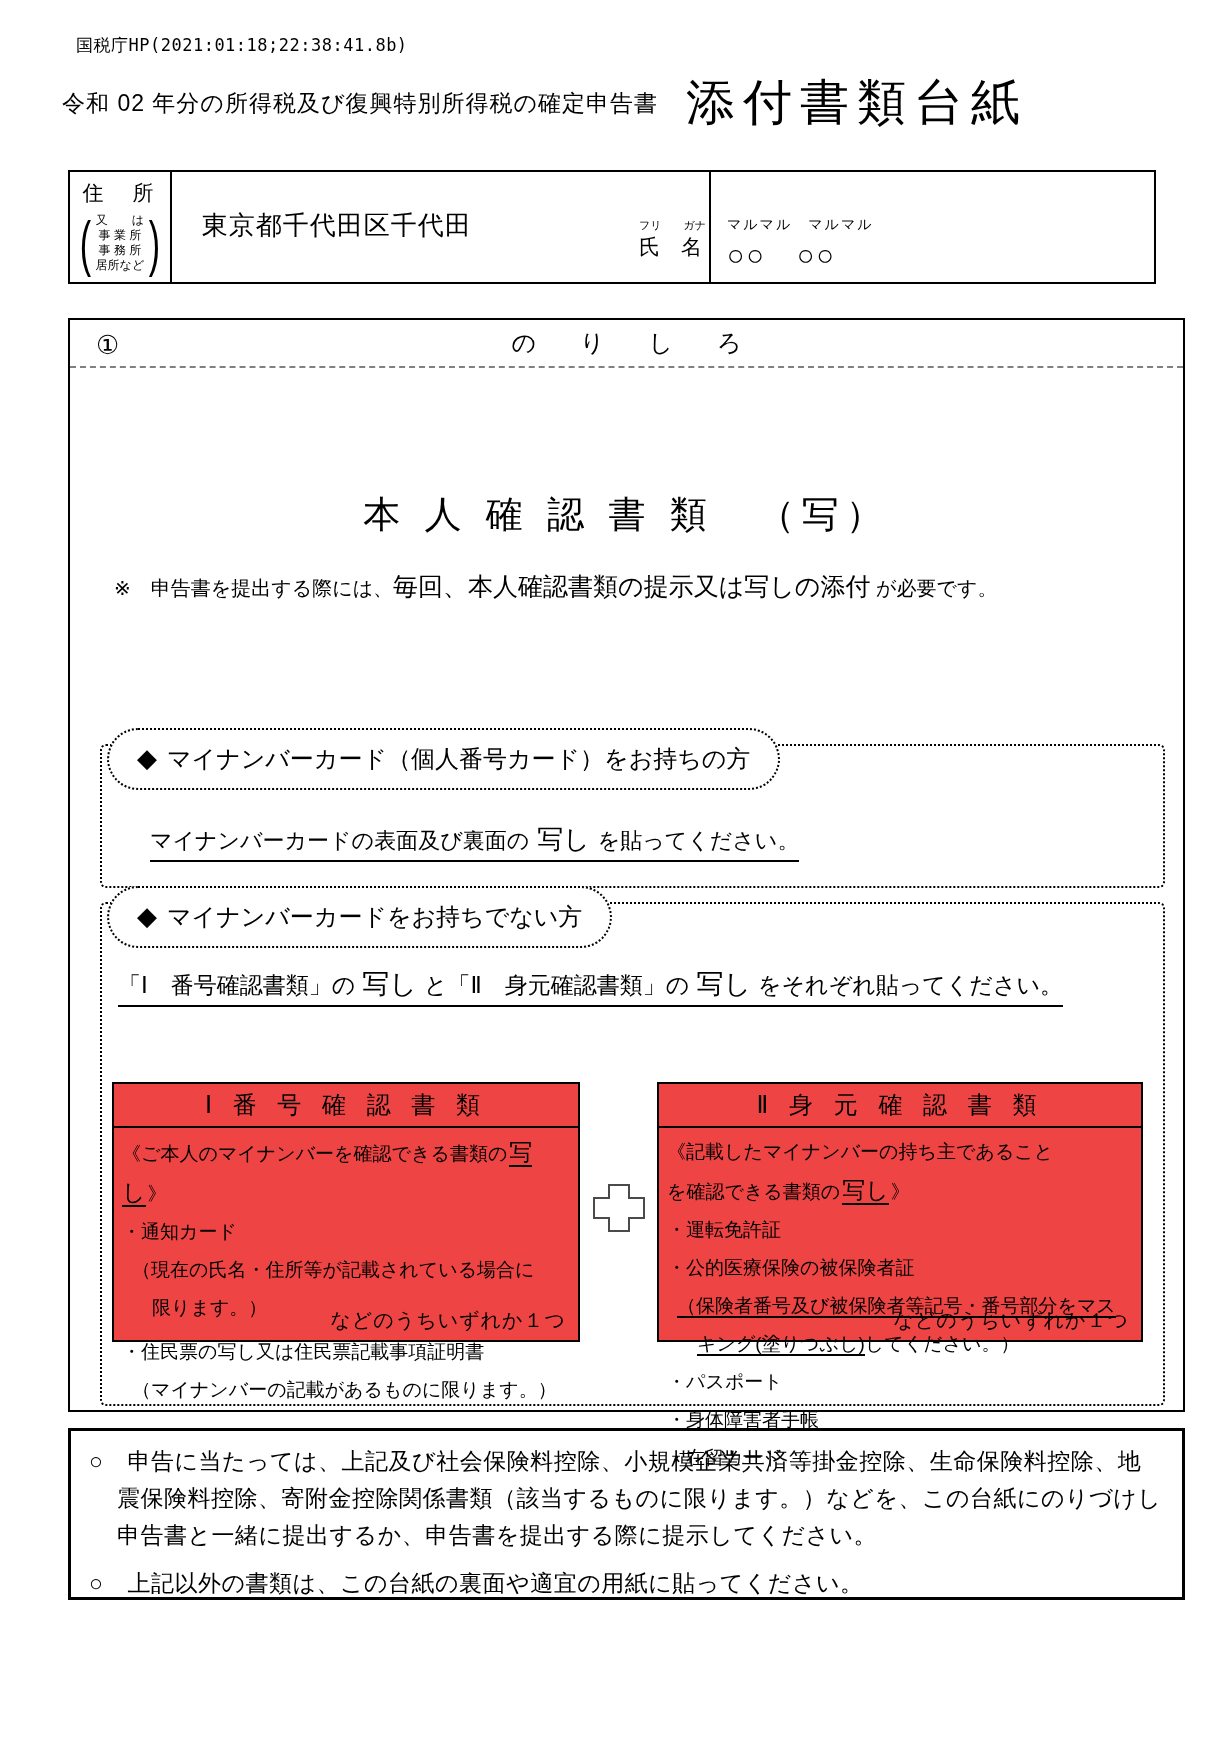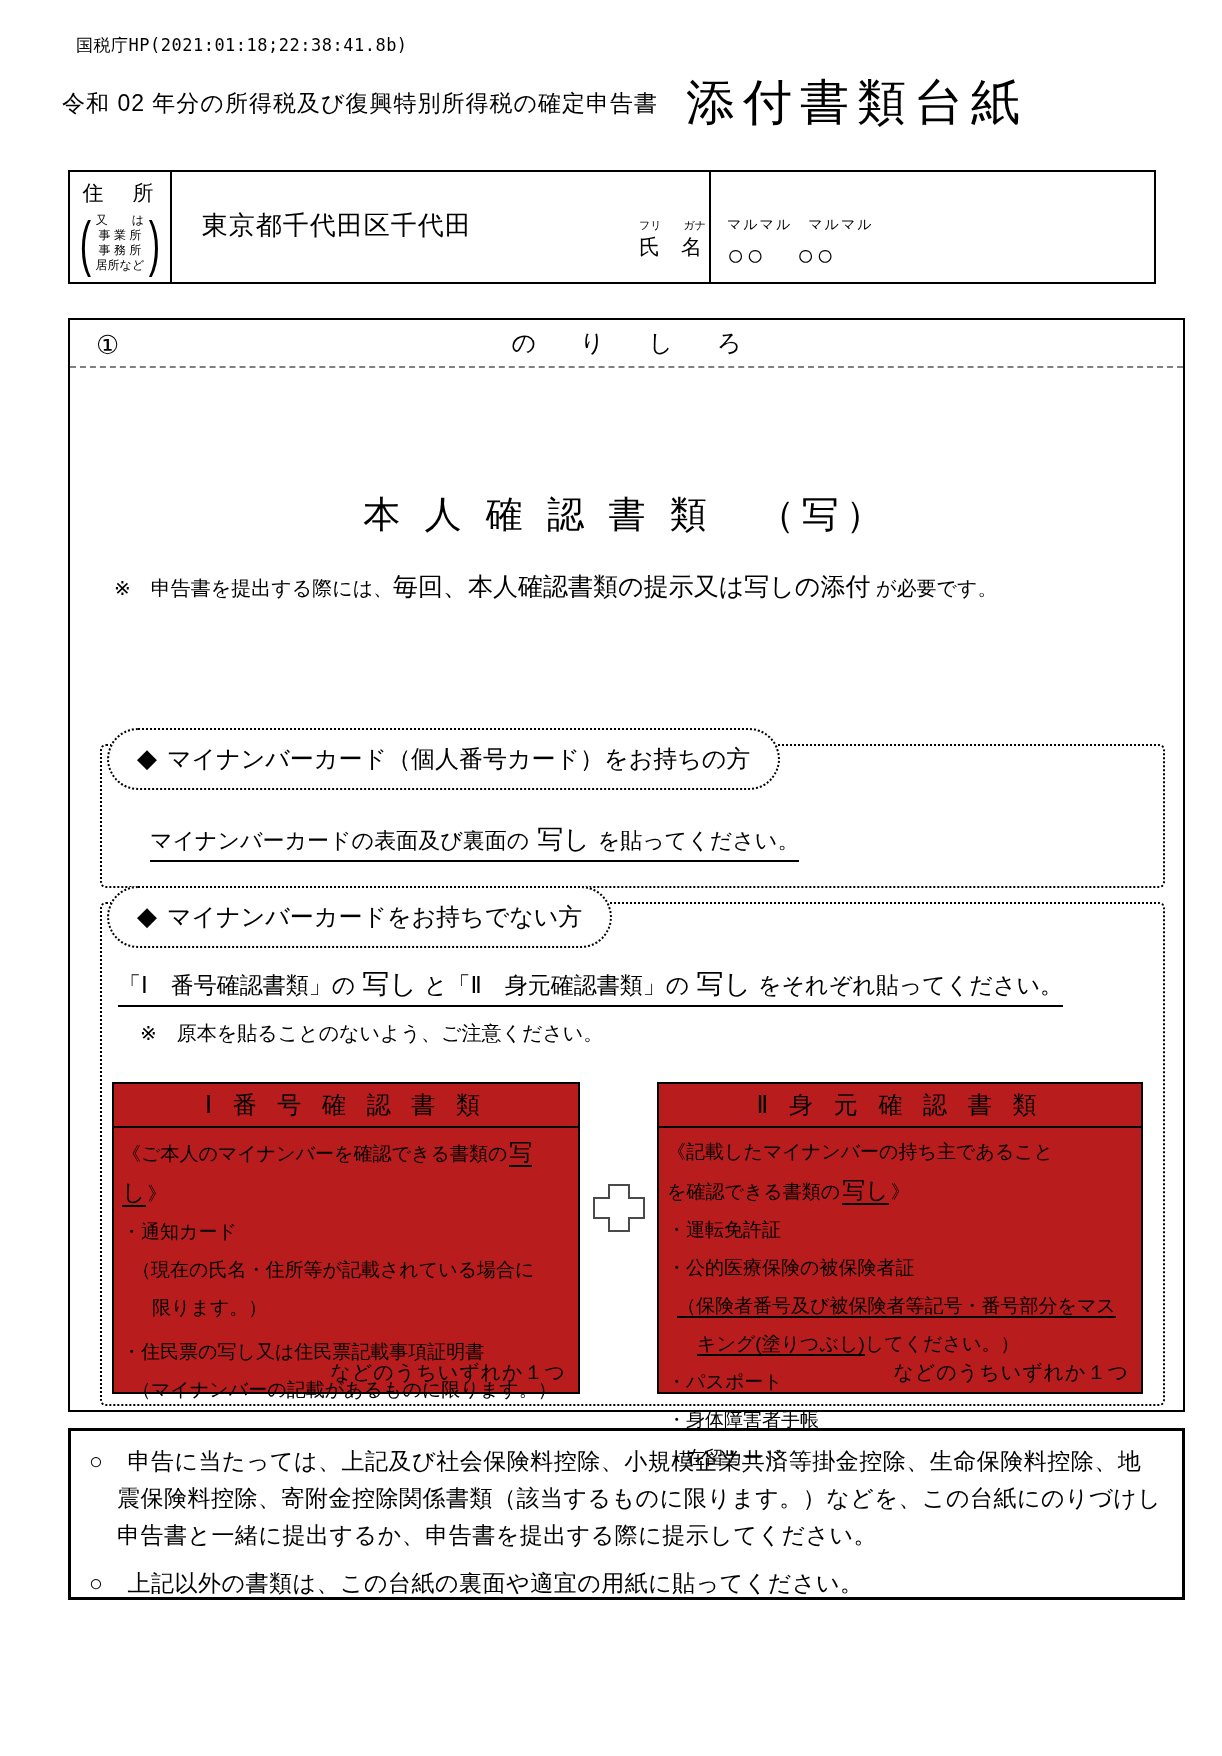--- a/index.html
+++ b/index.html
@@ -106,21 +106,21 @@
   .section-no-card { top: 582px; height: 504px; }
   .no-card-instruction { position: absolute; top: 62px; left: 16px; white-space: nowrap; }
   .no-card-instruction .ul-wrap { font-size: 23px; }
   .no-card-instruction .emph { font-size: 27px; margin: 0 7px; }
   .caution { position: absolute; top: 116px; left: 38px; font-size: 20px; }
 
   .boxes-row {
     position: absolute; top: 178px; left: 10px;
     width: 1031px; height: 312px; display: flex;
   }
-  .doc-box { position: relative; border: 2px solid #000; background: #b91c1c; height: 312px; }
+  .doc-box { position: relative; border: 2px solid #000; background: #ef4444; height: 260px; }
   .box-number { width: 468px; }
   .box-identity { width: 486px; }
   .doc-box-title {
     height: 44px; line-height: 42px; border-bottom: 2px solid #000;
     text-align: center; font-size: 24px; letter-spacing: 7px; white-space: nowrap;
   }
   .doc-box-body { padding: 5px 6px 0 8px; font-size: 19px; line-height: 38px; }
   .doc-box-body .emph-u { font-size: 23px; border-bottom: 2px solid #000; margin: 0 2px; }
   .indent1 { padding-left: 10px; }
   .indent2 { padding-left: 30px; }
@@ -208,21 +208,20 @@
 
     <div class="section section-no-card">
       <div class="section-label">
         <span class="diamond">◆</span><span>マイナンバーカードをお持ちでない方</span>
       </div>
 
       <div class="no-card-instruction">
         <span class="ul-wrap"><span>「Ⅰ　番号確認書類」の</span><span class="emph">写し</span><span>と「Ⅱ　身元確認書類」の</span><span class="emph">写し</span><span>をそれぞれ貼ってください。</span></span>
       </div>
 
-      <div class="caution">※　原本を貼ることのないよう、ご注意ください。</div>
 
       <div class="boxes-row">
 
         <div class="doc-box box-number">
           <div class="doc-box-title">Ⅰ 番 号 確 認 書 類</div>
           <div class="doc-box-body">
             <div><span>《ご本人のマイナンバーを確認できる書類の</span><span class="emph-u">写し</span><span>》</span></div>
             <div class="list-item">・通知カード</div>
             <div class="indent1">（現在の氏名・住所等が記載されている場合に</div>
             <div class="indent2">限ります。）</div>

